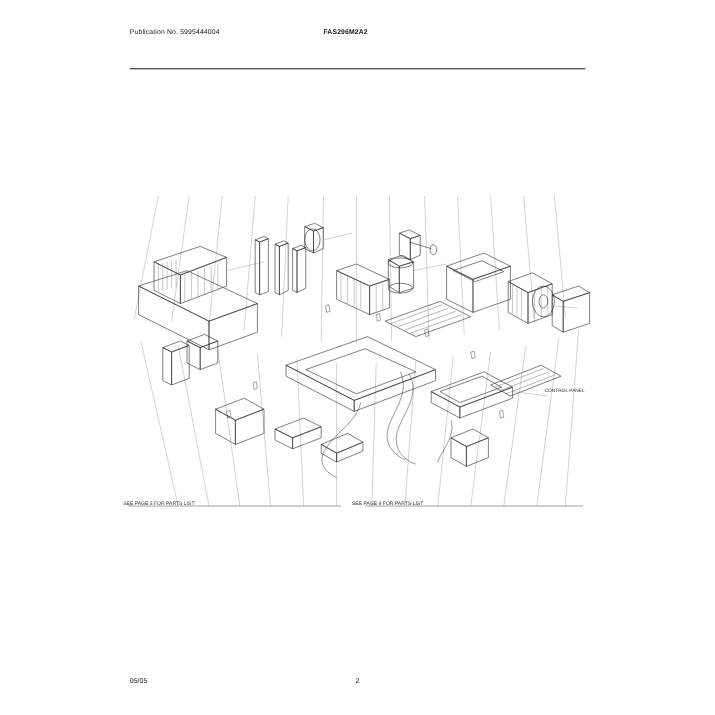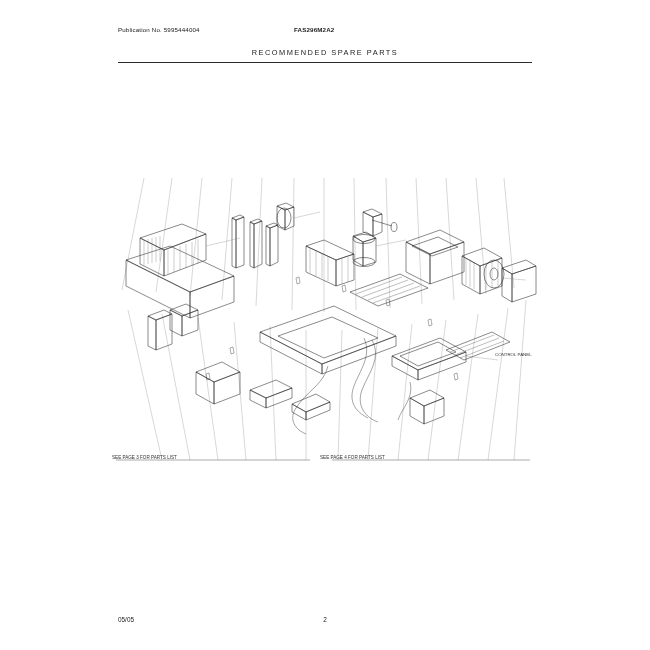--- a/index.html
+++ b/index.html
@@ -121,23 +121,20 @@
 <div class="page">
 
   <div class="hdr">
     <div class="pub">
       <span>Publication No.</span>
       <span>5995444004</span>
     </div>
     <div class="model">FAS296M2A2</div>
   </div>
 
-  <div class="title-wrap">
-    <div class="title">RECOMMENDED SPARE PARTS</div>
-  </div>
 
   <div class="rule"></div>
 
   <div class="figure">
     <svg width="430" height="320" viewBox="0 0 430 320" xmlns="http://www.w3.org/2000/svg">
       <g fill="none" stroke="#8f8f8f" stroke-width="0.35">
 
         <path d="M12 130 L34 18"></path>
         <path d="M46 132 L62 18"></path>
         <path d="M80 136 L92 18"></path>

